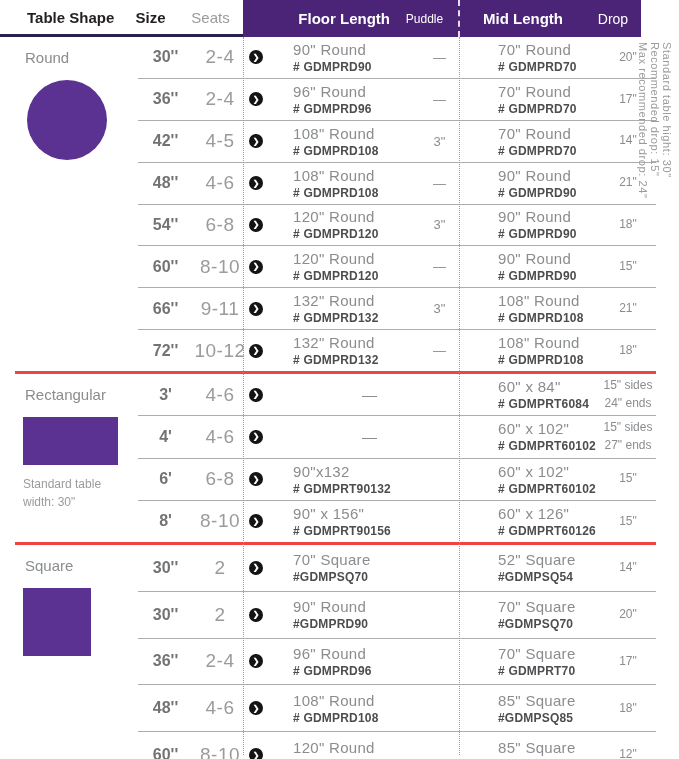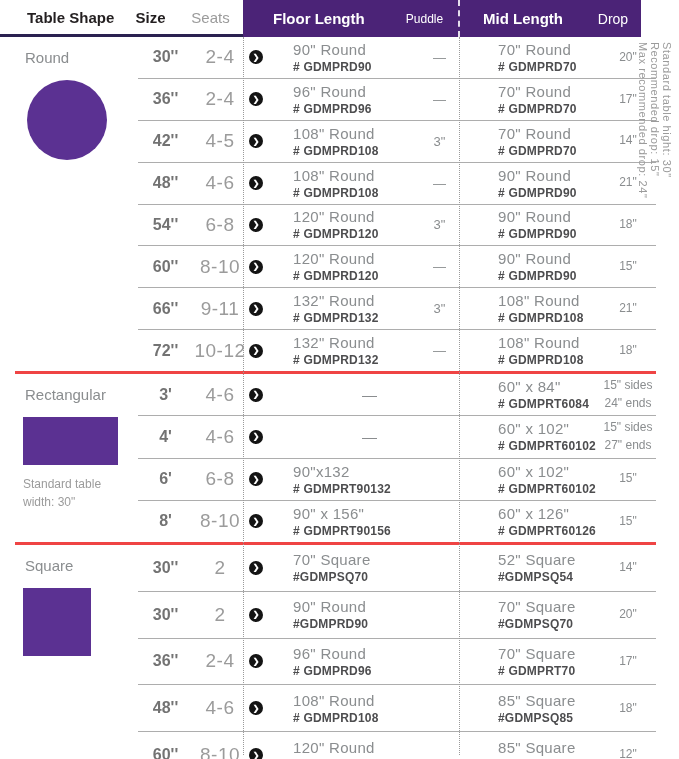--- a/index.html
+++ b/index.html
@@ -9,21 +9,21 @@
 
   
   .header { position:absolute; top:0; left:0; width:641px; height:37px; display:flex; }
   .header-left { width:243px; height:37px; display:grid; grid-template-columns:123px 55px 65px;
                  align-items:center; border-bottom:3px solid #2a2150; background:#fff; }
   .h-shape { padding-left:27px; font-size:15px; font-weight:bold; color:#231f20; }
   .h-size  { text-align:center; font-size:15px; font-weight:bold; color:#231f20; }
   .h-seats { text-align:center; font-size:15px; color:#9b9b9b; }
   .header-purple { position:relative; width:398px; height:37px; background:#4b2377;
                    display:grid; grid-template-columns:147px 69px 126px 56px; align-items:center; }
-  .h-floor { padding-left:30px; font-size:15px; font-weight:bold; color:#fff; }
+  .h-floor { padding-left:30px; font-size:15px; font-weight:bold; color:#fff;text-align:right; }
   .h-puddle{ text-align:center; font-size:12px; color:#fff; }
   .h-mid   { padding-left:24px; font-size:15px; font-weight:bold; color:#fff; }
   .h-drop  { text-align:center; font-size:14px; color:#fff; }
   .white-dash { position:absolute; left:215px; top:0; height:37px; border-left:2px dashed rgba(255,255,255,.85); }
 
   
   #sections { position:absolute; top:37px; left:15px; width:641px; }
   .section { position:relative; display:flex; }
   .section.bordered { border-top:3px solid #ef4444; }
   .section-last { border-bottom:3px solid #1a1a1a; }

